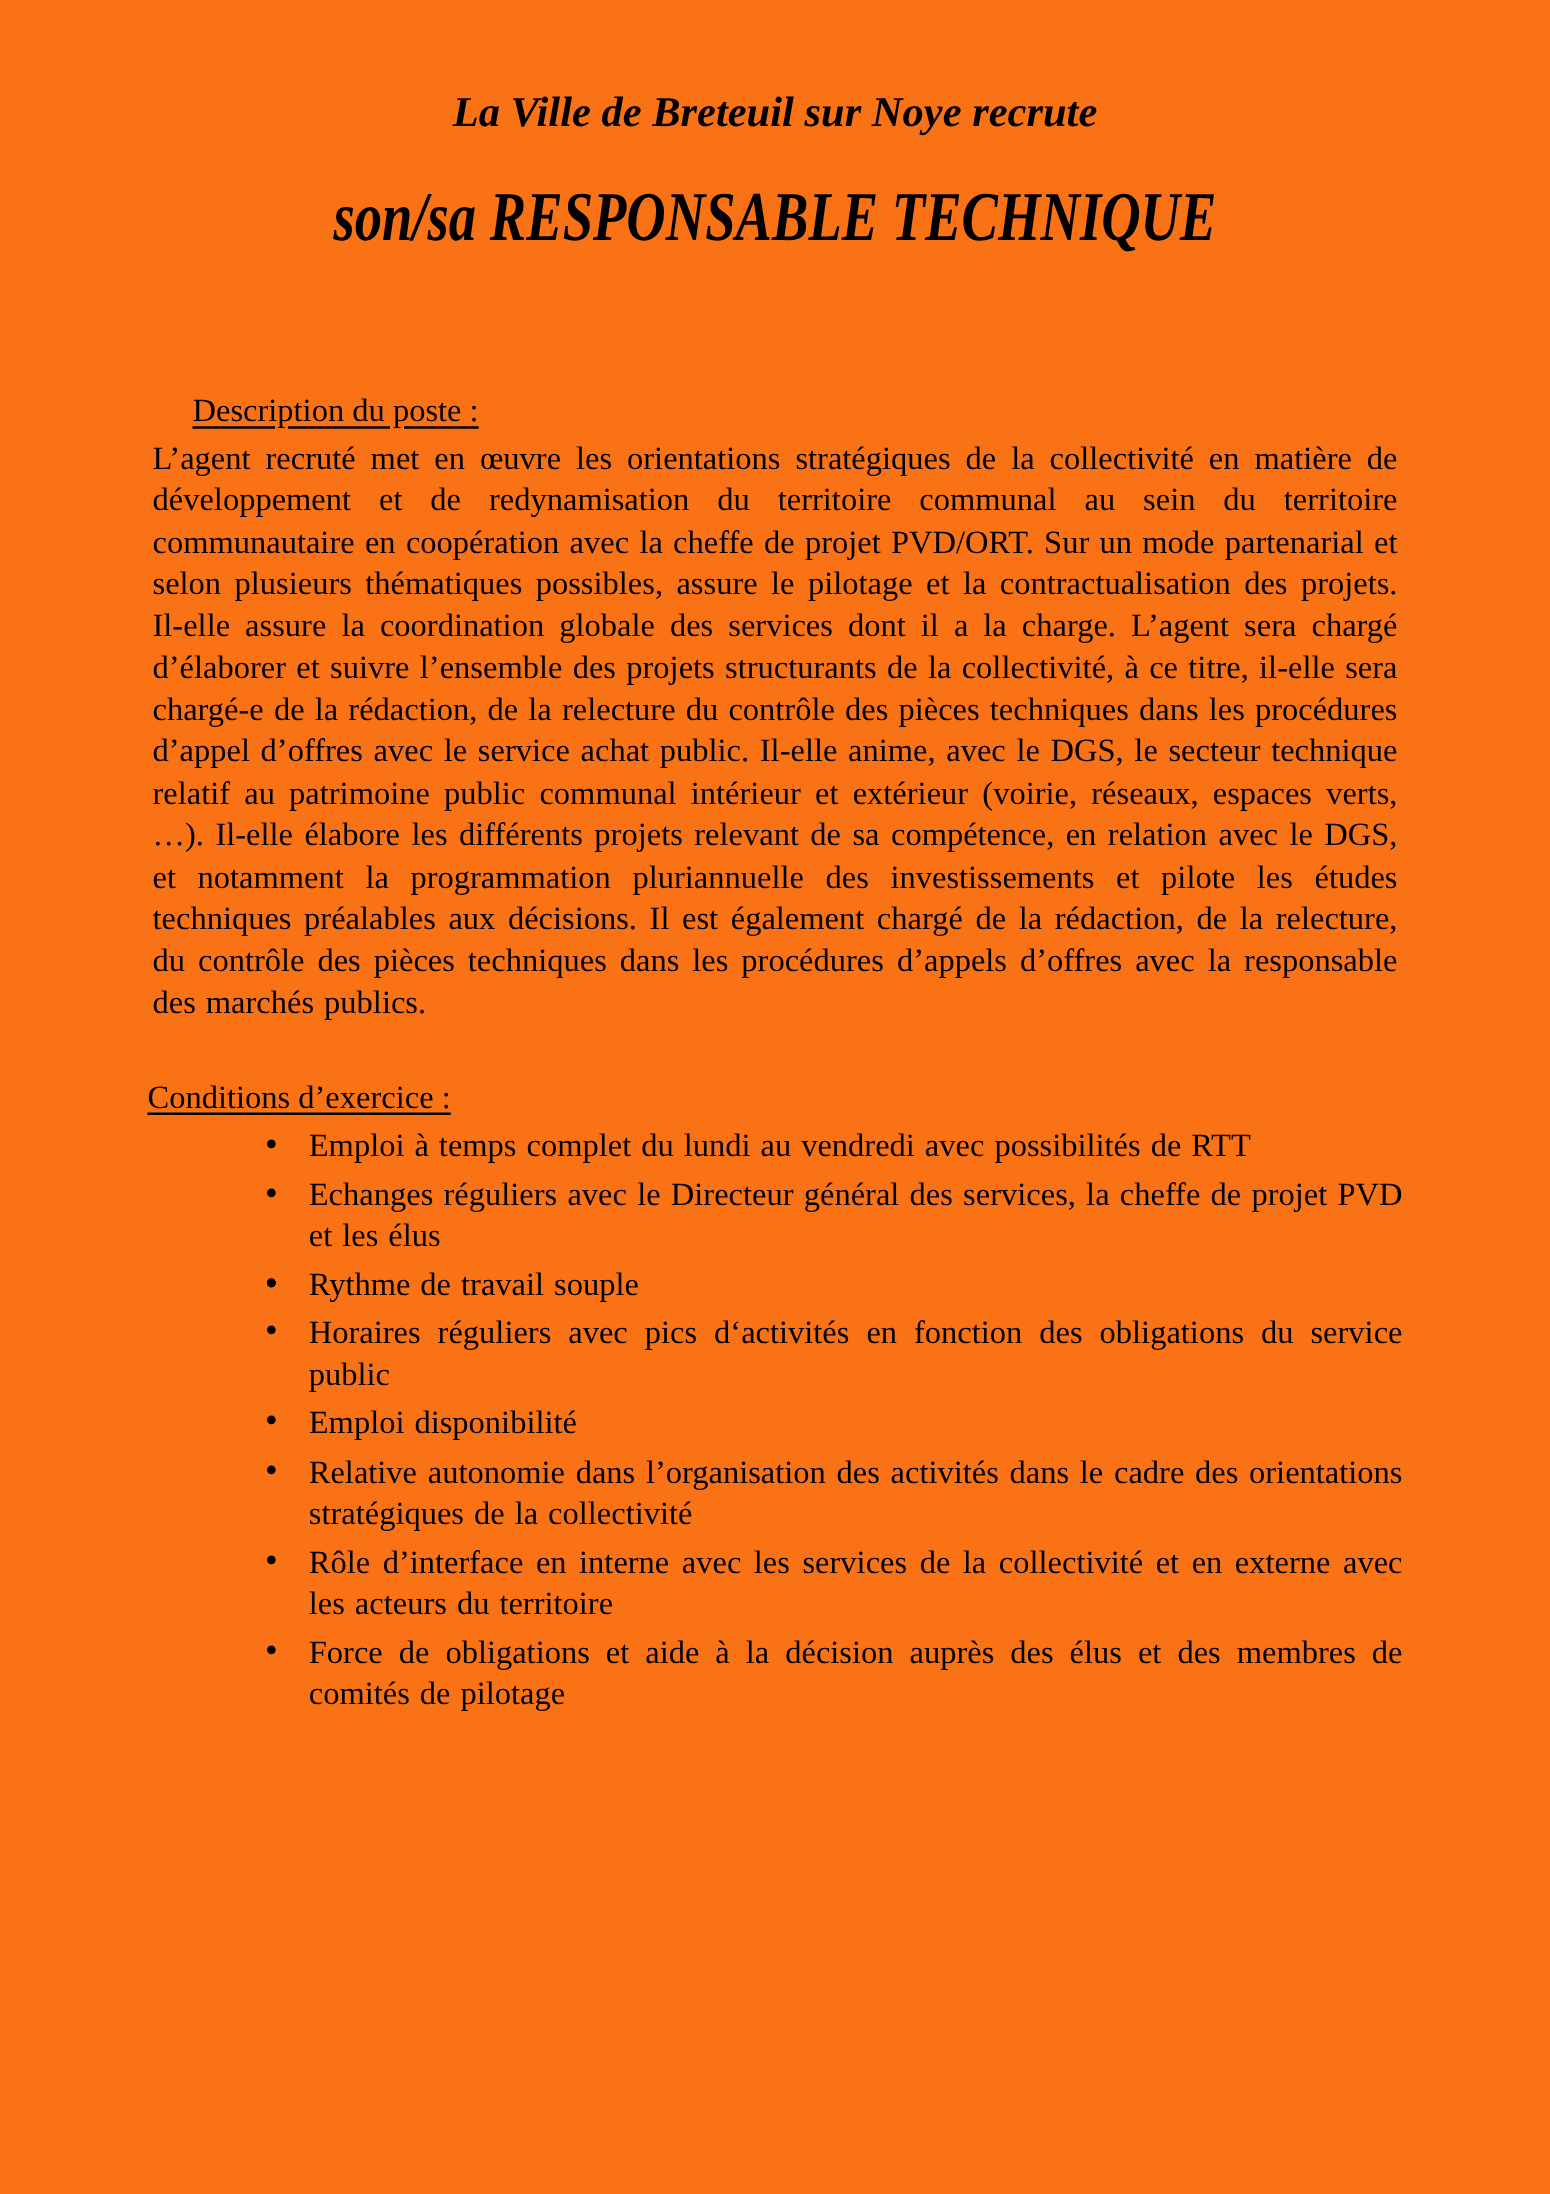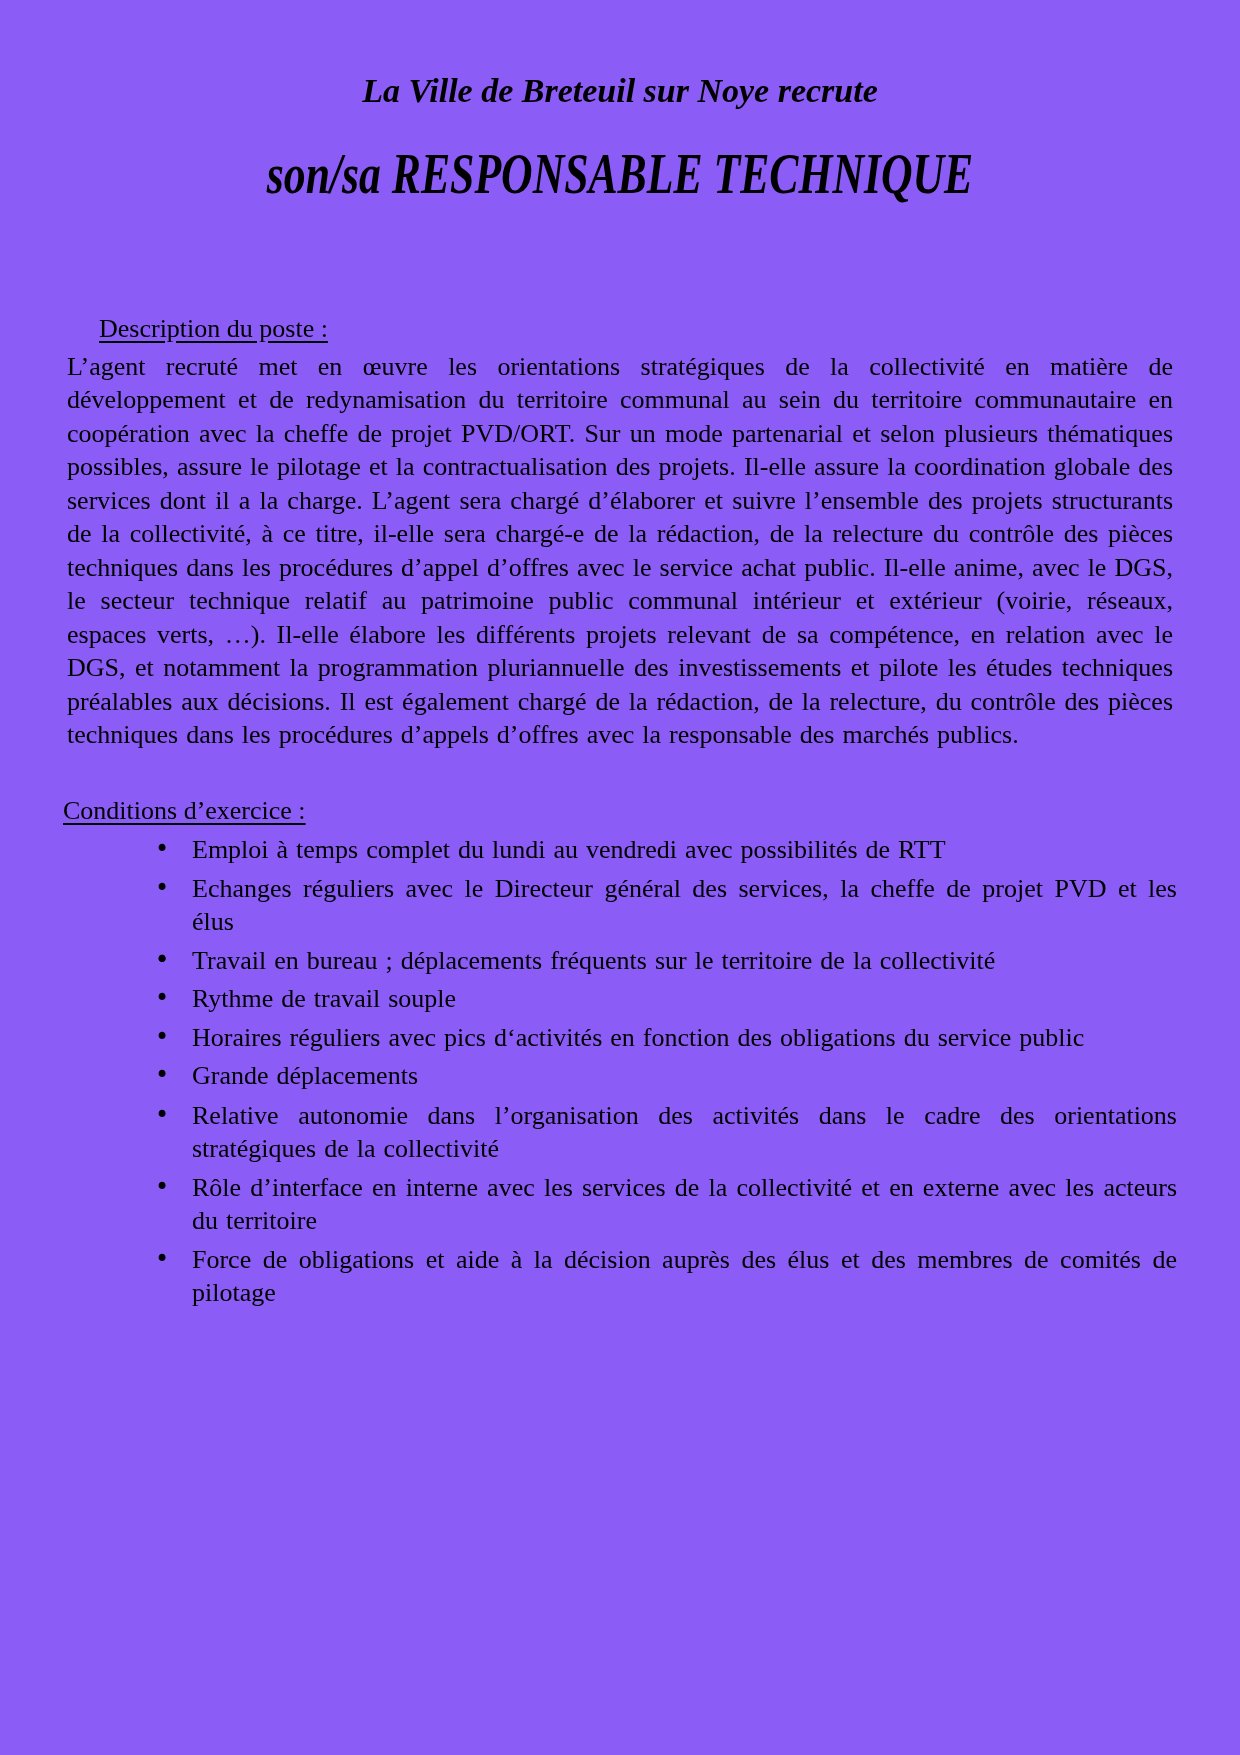--- a/index.html
+++ b/index.html
@@ -1,24 +1,24 @@
 <!DOCTYPE html>
 <html lang="fr"><head>
 <meta charset="utf-8">
 <style>
   html, body { margin: 0; padding: 0; background: #ffffff; }
   .page {
     position: relative;
     width: 1240px;
     height: 1755px;
     margin: 0 auto;
-    background: #8b5cf6;
+    background: #f97316;
     color: #000000;
     box-sizing: border-box;
-    padding: 0 63px;
+    padding: 0 118px;
     overflow: hidden;
     font-family: "Liberation Serif", "DejaVu Serif", serif;
     font-size: 26px;
     line-height: 33.5px;
   }
   .doc-title {
     margin: 70px 0 0 0;
     font-size: 34px;
     line-height: 42px;
     font-weight: bold;
@@ -99,36 +99,35 @@
           <span class="bullet">•</span>
           <span class="li-text">Echanges réguliers avec le Directeur général des services, la cheffe de projet PVD et les élus</span>
         </li>
 
         <li>
           <span class="bullet">•</span>
         </li>
 
         <li>
           <span class="bullet">•</span>
-          <span class="li-text">Travail en bureau ; déplacements fréquents sur le territoire de la collectivité</span>
         </li>
 
         <li>
           <span class="bullet">•</span>
           <span class="li-text">Rythme de travail souple</span>
         </li>
 
         <li>
           <span class="bullet">•</span>
           <span class="li-text">Horaires réguliers avec pics d‘activités en fonction des obligations du service public</span>
         </li>
 
         <li>
           <span class="bullet">•</span>
-          <span class="li-text">Grande déplacements</span>
+          <span class="li-text">Emploi disponibilité</span>
         </li>
       </ul>
   </div>
 
   <div id="section-autonomie">
     <ul class="bullet-list">
 
         <li>
           <span class="bullet">•</span>
           <span class="li-text">Relative autonomie dans l’organisation des activités dans le cadre des orientations stratégiques de la collectivité</span>

